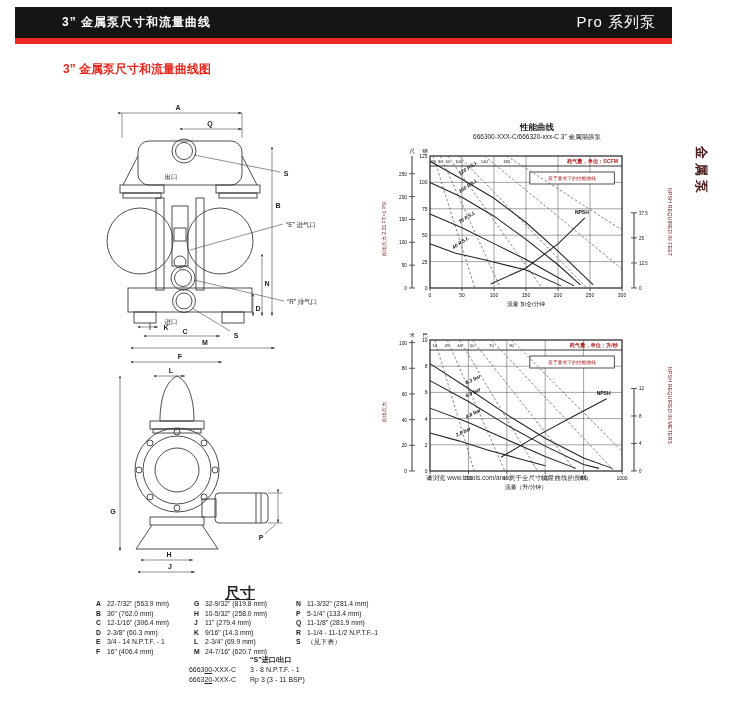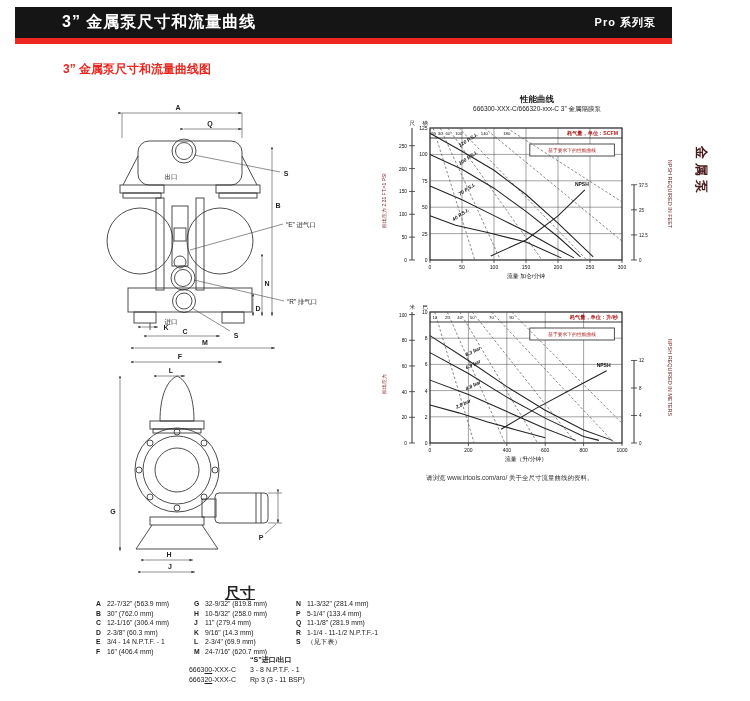--- a/index.html
+++ b/index.html
@@ -3,28 +3,28 @@
 <meta charset="utf-8">
 <style>
   html,body{margin:0;padding:0;background:#fff;}
   body{width:750px;height:701px;position:relative;overflow:hidden;
        font-family:"Liberation Sans","DejaVu Sans",sans-serif;color:#222;}
   .abs{position:absolute;}
   
   .header-bar{left:15px;top:7px;width:657px;height:31px;background:#151515;
     display:flex;align-items:center;justify-content:space-between;
     padding:0 16px 0 47px;box-sizing:border-box;color:#fff;}
-  .header-title{font-size:16px;font-weight:bold;letter-spacing:1px;}
-  .header-right{font-size:11px;font-weight:bold;letter-spacing:1px;}
+  .header-title{font-size:12px;font-weight:bold;letter-spacing:1px;}
+  .header-right{font-size:15px;font-weight:normal;letter-spacing:1px;}
   .red-strip{left:15px;top:38px;width:657px;height:6px;background:#ee2722;}
   .subtitle{left:63px;top:61px;color:#e8261d;font-weight:bold;font-size:12px;}
   .side-tab{left:710px;top:146px;transform:rotate(90deg);transform-origin:0 0;
     font-size:13px;font-weight:bold;color:#4a1a1a;letter-spacing:4px;white-space:nowrap;}
   
-  .chart-block{left:372px;width:330px;}
+  .chart-block{left:372px;width:330px;margin-top:28px;}
   #chart1-block{top:94px;}
   #chart2-block{top:300px;}
   .chart-title{text-align:center;font-size:8.5px;font-weight:bold;color:#222;line-height:10px;}
   .chart-subtitle{text-align:center;font-size:6.5px;color:#222;line-height:9px;margin-bottom:3px;}
   .footnote{left:426px;top:474px;font-size:6.5px;color:#333;}
   
   #front-view{left:90px;top:98px;}
   #side-view{left:90px;top:334px;}
   svg text{font-family:"Liberation Sans","DejaVu Sans",sans-serif;}
   

